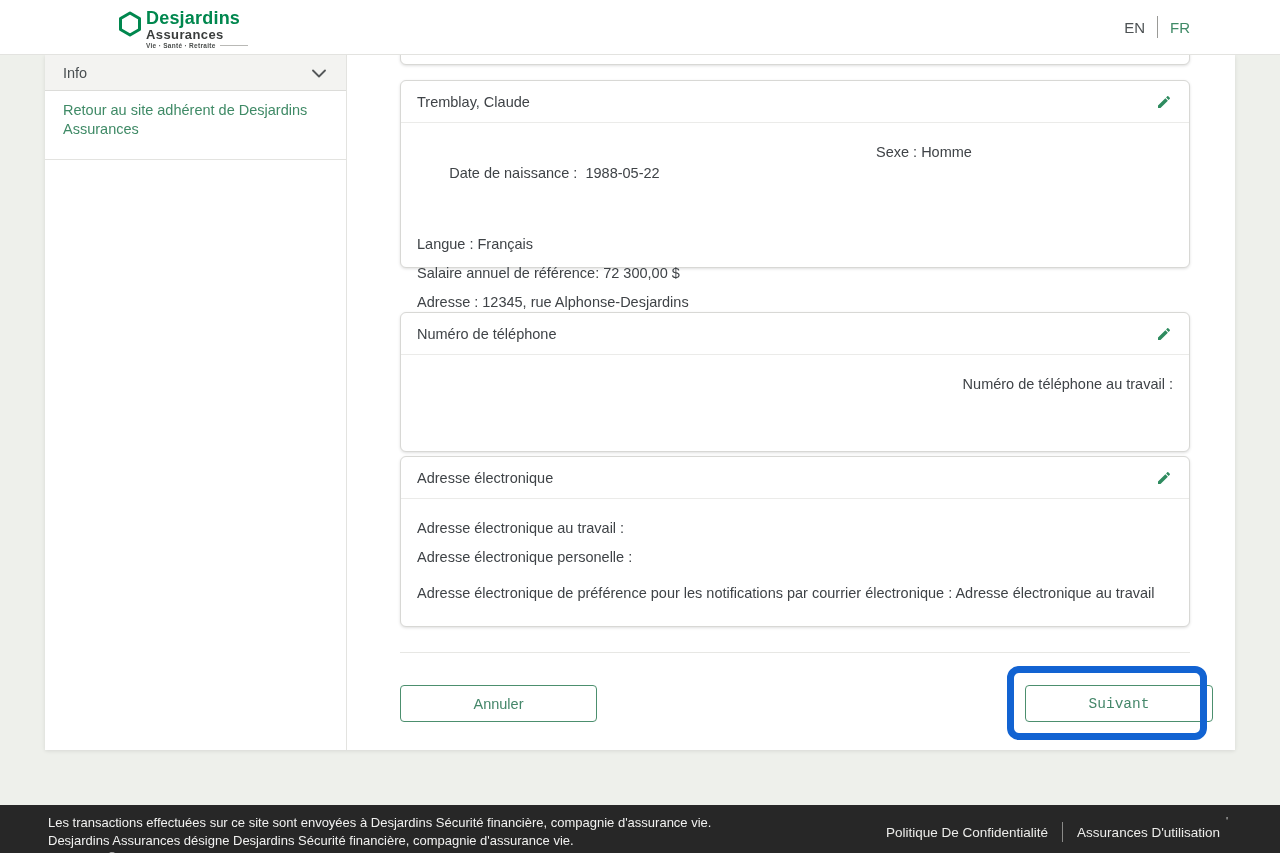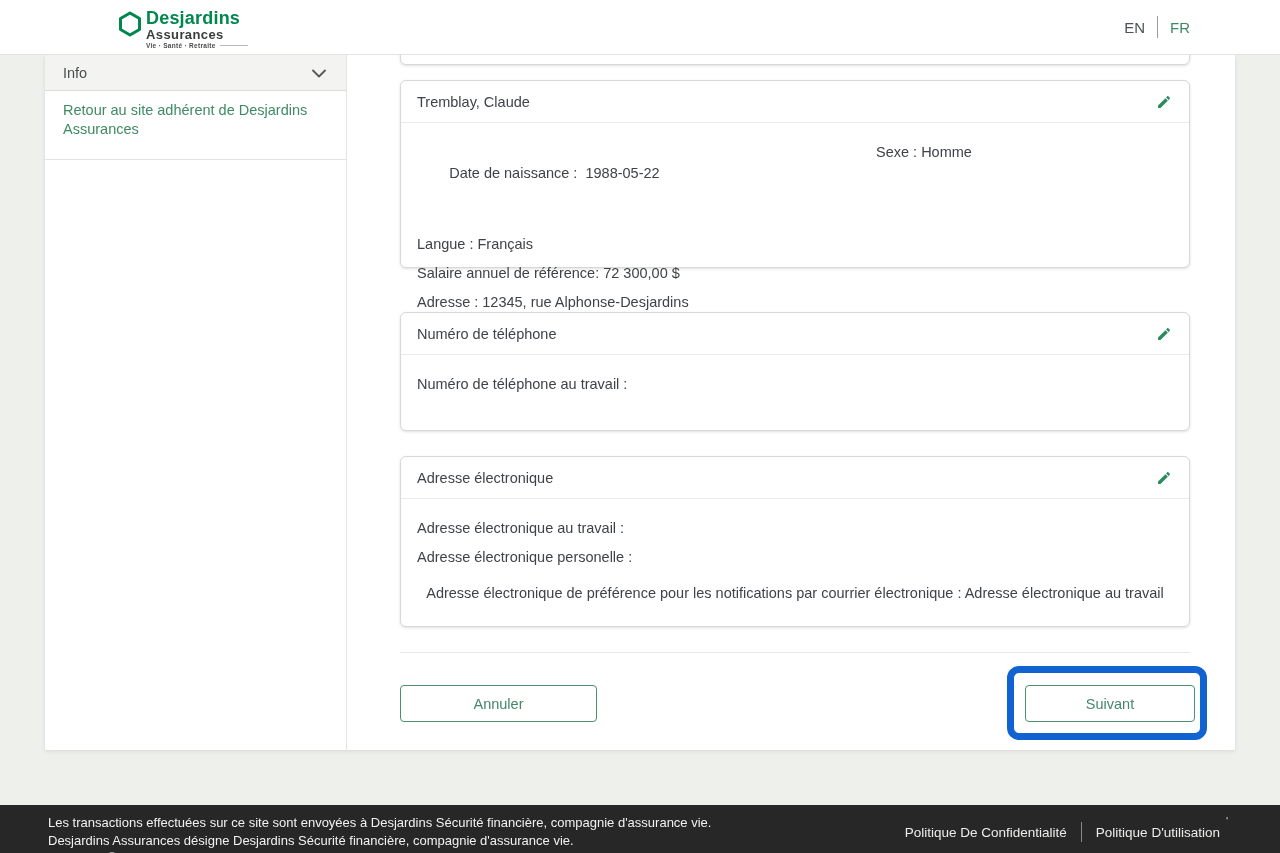--- a/index.html
+++ b/index.html
@@ -30,41 +30,41 @@
                       display:flex; align-items:center; justify-content:space-between; padding:0 20px 0 18px;
                       color:#4a4f52; font-size:14.5px; cursor:pointer; }
   .sidebar-back { padding:10px 20px 20px 18px; border-bottom:1px solid #e3e3e0; }
   .sidebar-back a { color:#3f8a66; font-size:14.5px; line-height:19px; text-decoration:none; cursor:pointer; }
 
   
   .card { position:absolute; left:355px; width:790px; background:#fff; border:1px solid #d8d8d5;
           border-radius:6px; box-shadow:0 1px 3px rgba(0,0,0,0.13); }
   .card-sliver { top:-32px; height:42px; }
   .card-profile { top:25px; height:188px; }
-  .card-phone { top:257px; height:119px; }
+  .card-phone { top:257px; height:140px;text-align:right; }
   .card-email { top:401px; height:171px; }
   .card-header { height:42px; display:flex; align-items:center; justify-content:space-between;
                  padding:0 16px; border-bottom:1px solid #ebebe9; }
   .card-title { color:#3f4347; font-size:14.5px; }
   .edit-btn { width:18px; height:18px; display:flex; align-items:center; justify-content:center;
               cursor:pointer; background:none; border:none; }
   .card-body { padding:19px 16px 0 16px; color:#3f4347; font-size:14.5px; }
   .card-row { line-height:21px; margin-bottom:8px; white-space:pre-wrap; position:relative; }
   .row-split .right-val { position:absolute; left:459px; top:0; }
   .indent-row { margin-left:67px; margin-top:-6px; line-height:22px; }
-  .gap-top { margin-top:15px;text-align:center; }
+  .gap-top { margin-top:15px; }
 
   .content-divider { position:absolute; left:355px; top:597px; width:790px; height:1px; background:#e7e7e4; }
 
   
   .btn { position:absolute; top:630px; height:37px; background:#fff; border:1px solid #4c8f6e;
          border-radius:4px; color:#45876a; font-size:14.5px; font-family:"Liberation Sans",sans-serif;
          cursor:pointer; display:flex; align-items:center; justify-content:center; }
   .btn-cancel { left:355px; width:197px; }
-  .btn-next { left:980px; width:170px; }
+  .btn-next { left:980px; width:188px;font-family:Liberation Mono, monospace; }
   .highlight-box { position:absolute; left:962px; top:611px; width:200px; height:74px;
                    border:7px solid #1263d2; border-radius:12px; pointer-events:none; z-index:6; }
 
   
   .app-footer { position:absolute; left:0; top:805px; width:1280px; height:48px; background:#272727;
                 color:#f1f1f0; overflow:hidden; z-index:5; }
   .footer-text { position:absolute; left:48px; top:9px; font-size:13px; line-height:17.5px; }
   .footer-links { position:absolute; right:60px; top:17px; display:flex; align-items:center; gap:14px; font-size:13.5px; }
   .footer-link { color:#ececea; cursor:pointer; white-space:nowrap; }
   .footer-link-divider { width:1px; height:20px; background:#8a8a88; }
@@ -175,16 +175,16 @@
 
 <div class="app-footer">
   <div class="footer-text">
     <div>Les transactions effectuées sur ce site sont envoyées à Desjardins Sécurité financière, compagnie d'assurance vie.</div>
     <div>Desjardins Assurances désigne Desjardins Sécurité financière, compagnie d'assurance vie.</div>
     <div>Copyright © 2025 Desjardins Sécurité financière. Tous droits réservés.</div>
   </div>
   <div class="footer-links">
     <span class="footer-link">Politique De Confidentialité</span>
     <span class="footer-link-divider"></span>
-    <span class="footer-link">Politique D'utilisation</span>
+    <span class="footer-link">Assurances D'utilisation</span>
   </div>
   <span class="footer-tick">'</span>
 </div>
 
 </body></html>

